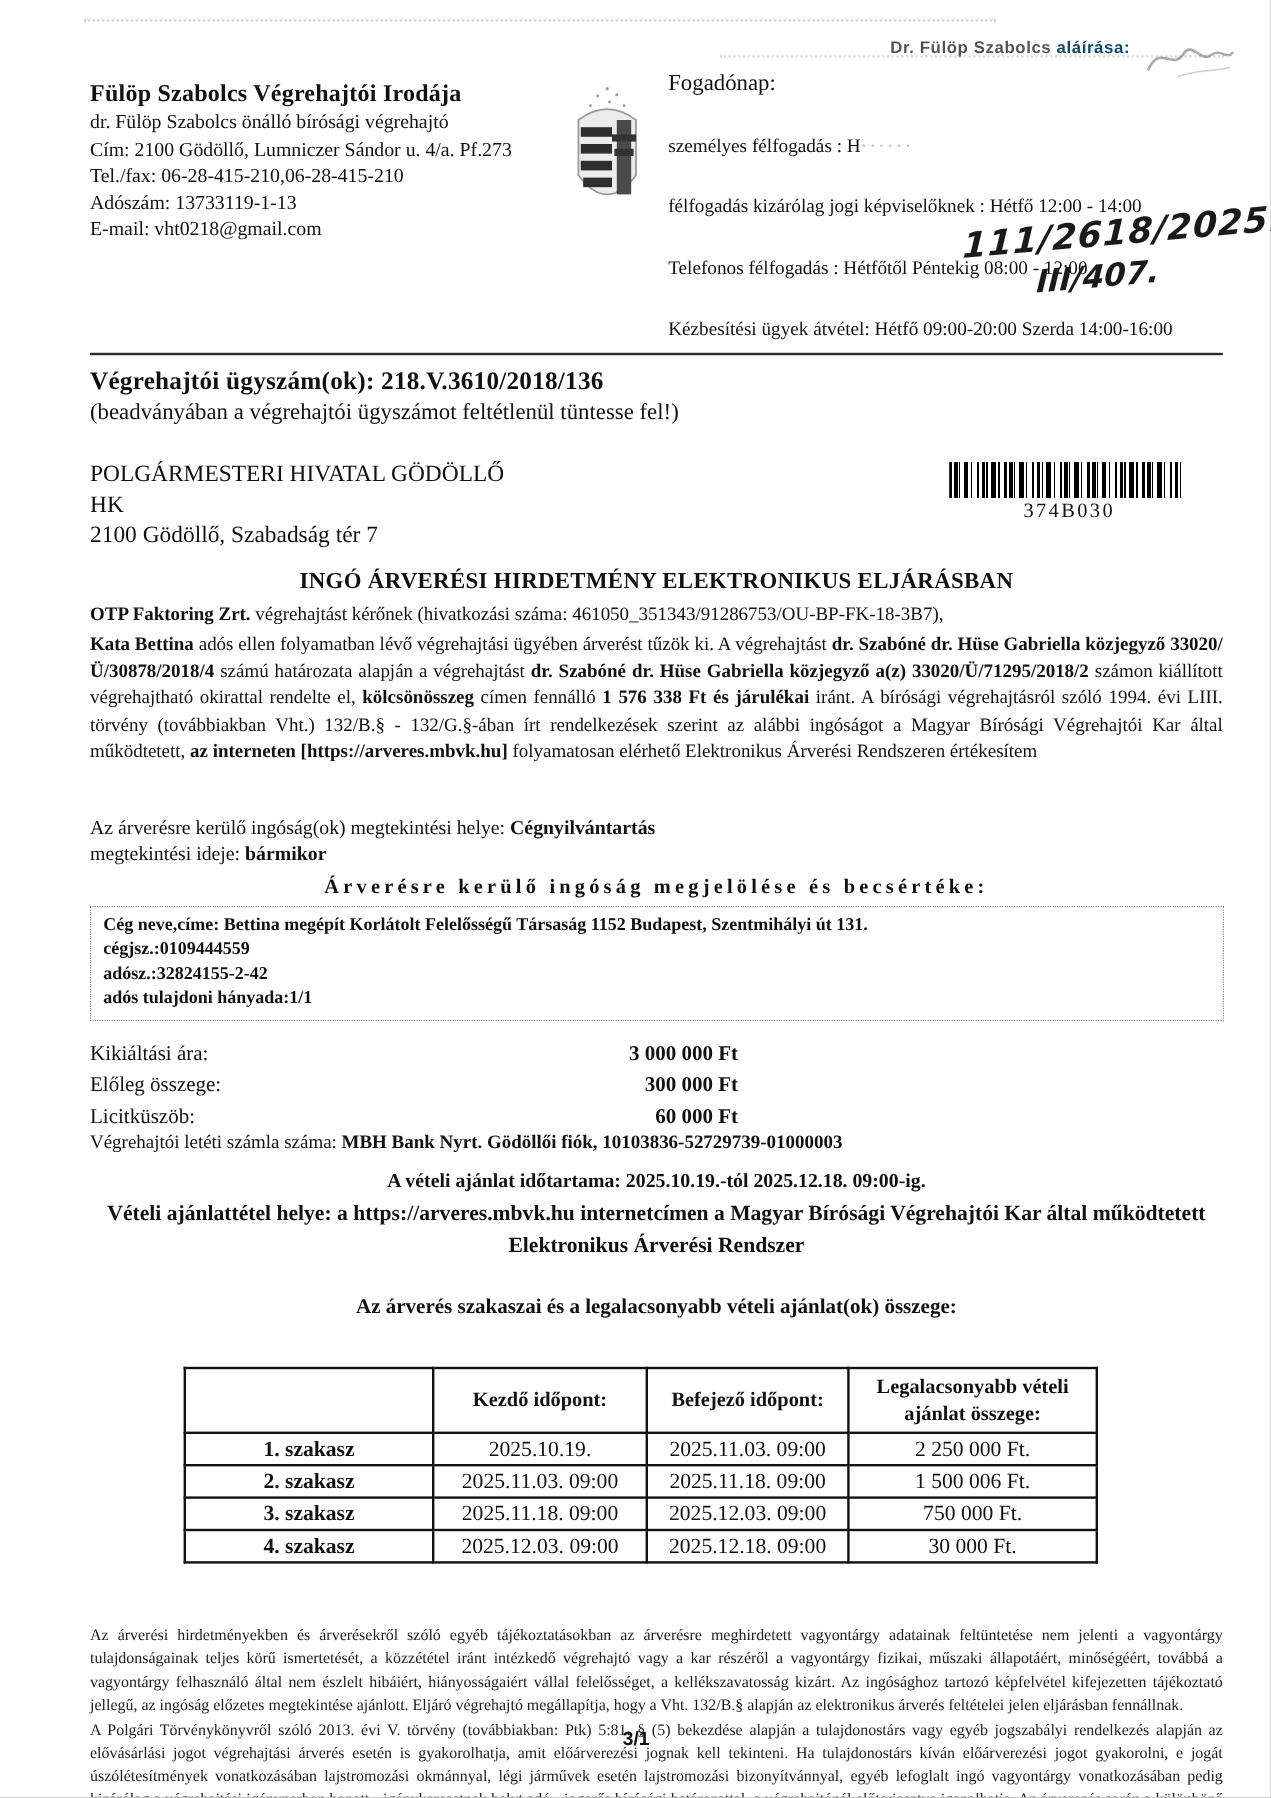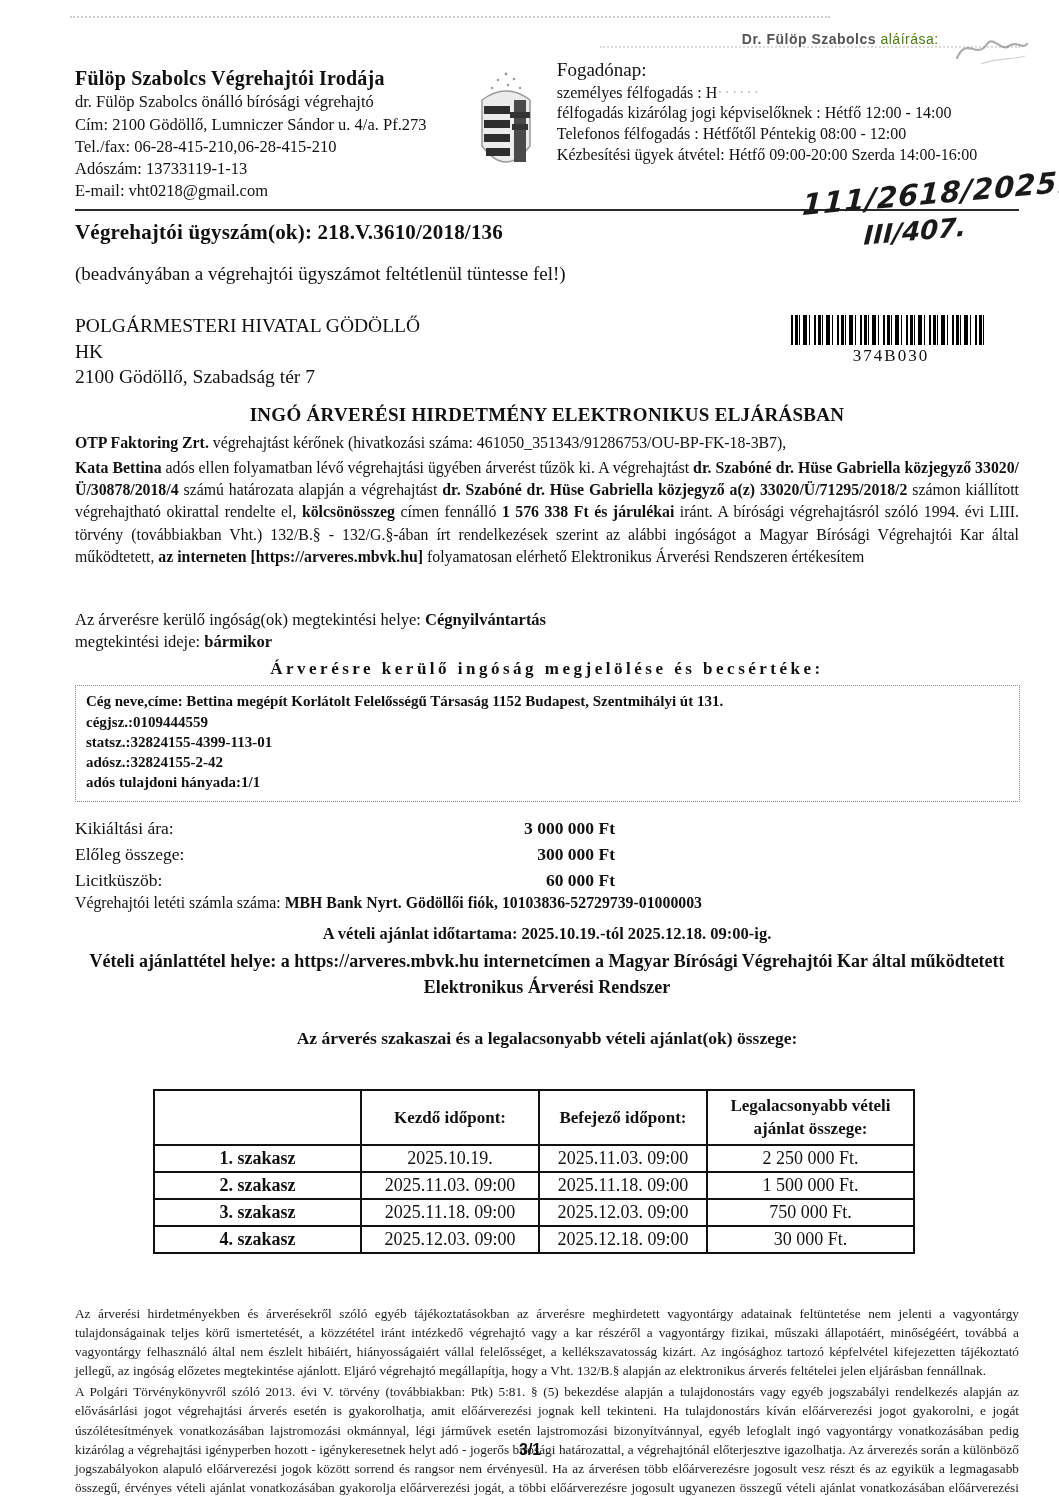--- a/index.html
+++ b/index.html
@@ -16,31 +16,31 @@
   .gl2 { left:600px; top:46px; width:420px; border-top-style:dotted; opacity:.6; }
 
   
   .header-row { display:flex; align-items:flex-start; }
   .office { width:400px; line-height:1.22;margin-top:10px; }
   .office-name { font-size:20px; font-weight:bold; letter-spacing:.2px; }
   .office-line { font-size:16.5px; margin-top:2px; }
   .stamp-wrap { width:90px; padding-top:10px; }
   .reception { width:470px; line-height:1.3; padding-top:2px; position:relative; }
   .reception-title { font-size:19px; }
-  .reception-line { font-size:16px; }
+  .reception-line { font-size:16px;margin-top:30px; }
   .fade-dots { color:#bfbfbf; letter-spacing:2px; }
   .signer { position:absolute; left:185px; top:-26px; font-family:"Liberation Sans", sans-serif; font-size:14px; font-weight:bold; color:#555; letter-spacing:.5px; }
-  .signer-suffix { color:#4d7c0f; font-weight:normal; }
+  .signer-suffix { color:#0c4a6e; font-weight:bold; }
   .signature-svg { position:absolute; right:-12px; top:-30px; opacity:.55; }
 
   .divider { border-top:2.5px solid #2b2b2b; margin-top:8px; }
 
   
   .case-line { font-size:21px; font-weight:bold; margin-top:9px; letter-spacing:.2px; }
-  .case-note { font-size:19px; margin-top:18px; }
+  .case-note { font-size:19px; margin-top:3px; }
   .handwriting {
     position:absolute; right:28px; top:178px; width:230px; text-align:center;
     font-family:"DejaVu Sans", sans-serif; font-style:italic; font-weight:bold;
     transform:rotate(-5deg) skewX(-8deg); color:#1a1a1a;
   }
   .hw1 { font-size:29px; letter-spacing:1px; }
   .hw2 { font-size:26px; margin-top:4px; }
 
   
   .addr-row { display:flex; justify-content:space-between; margin-top:28px; }
@@ -174,21 +174,20 @@
     <div class="viewing">
       <div><span>Az árverésre kerülő ingóság(ok) megtekintési helye:  </span><span style="font-weight: bold;">Cégnyilvántartás</span></div>
       <div><span>megtekintési ideje: </span><span style="font-weight: bold;">bármikor</span></div>
     </div>
 
     <div class="spaced-heading">Árverésre kerülő ingóság megjelölése és becsértéke:</div>
 
     <div class="asset-box">
       <div>Cég neve,címe: Bettina megépít Korlátolt Felelősségű Társaság 1152 Budapest, Szentmihályi út 131.</div>
       <div>cégjsz.:0109444559</div>
-      <div>statsz.:32824155-4399-113-01</div>
       <div>adósz.:32824155-2-42</div>
       <div>adós tulajdoni hányada:1/1</div>
     </div>
 
     <div class="prices">
       <div class="price-row">
         <span>Kikiáltási ára:</span>
         <span class="price-value">3 000 000 Ft</span>
       </div>
       <div class="price-row">
@@ -224,21 +223,21 @@
       <tr>
         <td class="stage-name">1. szakasz</td>
         <td>2025.10.19.</td>
         <td>2025.11.03. 09:00</td>
         <td>2 250 000 Ft.</td>
       </tr>
       <tr>
         <td class="stage-name">2. szakasz</td>
         <td>2025.11.03. 09:00</td>
         <td>2025.11.18. 09:00</td>
-        <td>1 500 000 Ft.</td>
+        <td>1 500 006 Ft.</td>
       </tr>
       <tr>
         <td class="stage-name">3. szakasz</td>
         <td>2025.11.18. 09:00</td>
         <td>2025.12.03. 09:00</td>
         <td>750 000 Ft.</td>
       </tr>
       <tr>
         <td class="stage-name">4. szakasz</td>
         <td>2025.12.03. 09:00</td>

